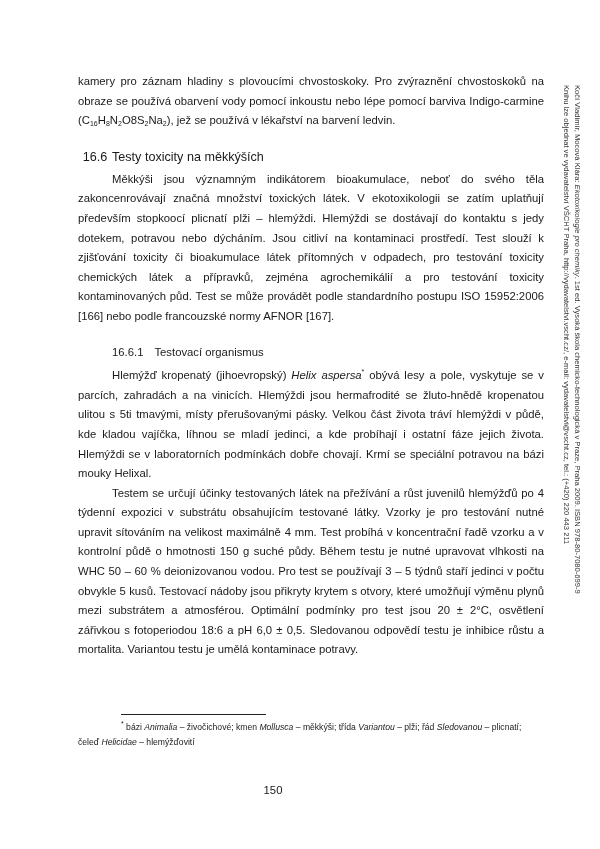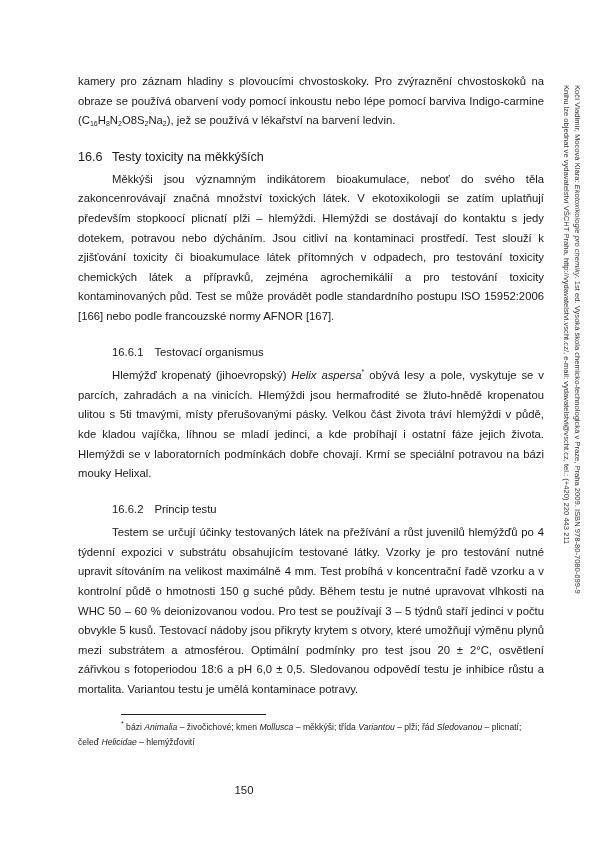--- a/index.html
+++ b/index.html
@@ -2,47 +2,46 @@
 <html><head>
 <meta charset="utf-8">
 <style>
   html, body { margin: 0; padding: 0; background: #ffffff; }
   body { width: 600px; height: 849px; position: relative; overflow: hidden;
          font-family: "Liberation Sans", "DejaVu Sans", sans-serif; color: #1a1a1a; }
   .page { position: absolute; left: 78px; top: 72px; width: 466px; }
   p { margin: 0; font-size: 11.3px; line-height: 19.6px; text-align: justify; }
   p.indent { text-indent: 34px; }
   .h2 { font-size: 12.6px; line-height: 20px; margin-top: 16px; margin-bottom: 3px; }
-  .h2 .num { display: inline-block; width: 34px; }
+  .h2 .num { display: inline-block; width: 34px; text-align: center; }
   .h3 { font-size: 11.3px; line-height: 19.6px; margin-top: 16px; margin-bottom: 4px; padding-left: 34px; }
   .h3 .num { display: inline-block; margin-right: 11px; }
   sub { font-size: 7px; vertical-align: -2px; line-height: 0; }
   sup { font-size: 7px; line-height: 0; }
   i { font-style: italic; }
   .footnote-rule { position: absolute; left: 121px; top: 714px; width: 145px; border-top: 1px solid #222; }
   .footnote { position: absolute; left: 78px; top: 720px; width: 466px; font-size: 8.6px; line-height: 14.5px; color: #222; }
   .footnote .fn-first { text-indent: 43px; display: block; }
-  .page-number { position: absolute; left: 0; width: 488px; top: 784px; text-align: center; font-size: 11.3px; }
+  .page-number { position: absolute; left: 0; width: 488px; top: 784px; text-align: center; font-size: 11.3px; padding-left: 29px; }
   .side-note { position: absolute; left: 582px; top: 85px; transform-origin: 0 0; transform: rotate(90deg);
                font-size: 7.6px; line-height: 10.5px; white-space: nowrap; color: #333; }
   .side-note i { font-style: italic; }
 </style>
 </head>
 <body>
 
 <div class="page">
   <p><span>kamery pro záznam hladiny s plovoucími chvostoskoky. Pro zvýraznění chvostoskoků na obraze se používá obarvení vody pomocí inkoustu nebo lépe pomocí barviva Indigo-carmine (</span><span><span>C</span><sub>16</sub><span>H</span><sub>8</sub><span>N</span><sub>2</sub><span>O8S</span><sub>2</sub><span>Na</span><sub>2</sub></span><span>), jež se používá v lékařství na barvení ledvin.</span></p>
 
   <div class="h2"><span class="num">16.6</span><span>Testy toxicity na měkkýších</span></div>
   <p class="indent">Měkkýši jsou významným indikátorem bioakumulace, neboť do svého těla zakoncenrovávají značná množství toxických látek. V ekotoxikologii se zatím uplatňují především stopkoocí plicnatí plži – hlemýždi. Hlemýždi se dostávají do kontaktu s jedy dotekem, potravou nebo dýcháním. Jsou citliví na kontaminaci prostředí. Test slouží k zjišťování toxicity či bioakumulace látek přítomných v odpadech, pro testování toxicity chemických látek a přípravků, zejména agrochemikálií a pro testování toxicity kontaminovaných půd. Test se může provádět podle standardního postupu ISO 15952:2006 [166] nebo podle francouzské normy AFNOR [167].</p>
 
   <div class="h3"><span class="num">16.6.1</span><span>Testovací organismus</span></div>
   <p class="indent"><span>Hlemýžď kropenatý (jihoevropský) </span><i>Helix aspersa</i><sup>*</sup><span> obývá lesy a pole, vyskytuje se v parcích, zahradách a na vinicích. Hlemýždi jsou hermafrodité se žluto-hnědě kropenatou ulitou s 5ti tmavými, místy přerušovanými pásky. Velkou část života tráví hlemýždi v půdě, kde kladou vajíčka, líhnou se mladí jedinci, a kde probíhají i ostatní fáze jejich života. Hlemýždi se v laboratorních podmínkách dobře chovají. Krmí se speciální potravou na bázi mouky Helixal.</span></p>
 
-  <div class="h3"><span class="num">16.6.2</span><span>Princip testu</span></div>
   <p class="indent">Testem se určují účinky testovaných látek na přežívání a růst juvenilů hlemýžďů po 4 týdenní expozici v substrátu obsahujícím testované látky. Vzorky je pro testování nutné upravit sítováním na velikost maximálně 4 mm. Test probíhá v koncentrační řadě vzorku a v kontrolní půdě o hmotnosti 150 g suché půdy. Během testu je nutné upravovat vlhkosti na WHC 50 – 60 % deionizovanou vodou. Pro test se používají 3 – 5 týdnů staří jedinci v počtu obvykle 5 kusů. Testovací nádoby jsou přikryty krytem s otvory, které umožňují výměnu plynů mezi substrátem a atmosférou. Optimální podmínky pro test jsou 20 ± 2°C, osvětlení zářivkou s fotoperiodou 18:6 a pH  6,0 ± 0,5. Sledovanou odpovědí testu je inhibice růstu a mortalita. Variantou testu je umělá kontaminace potravy.</p>
 </div>
 
 <div class="footnote-rule"></div>
 <div class="footnote">
     <span class="fn-first"><sup>*</sup><span> bázi </span><i>Animalia</i><span> – živočichové; kmen </span><i>Mollusca</i><span> – měkkýši; třída </span><i>Variantou</i><span> – plži; řád </span><i>Sledovanou</i><span> – plicnatí; čeleď </span><i>Helicidae</i><span> – hlemýžďovití</span></span>
   </div>
 
 <div class="page-number">150</div>
 

